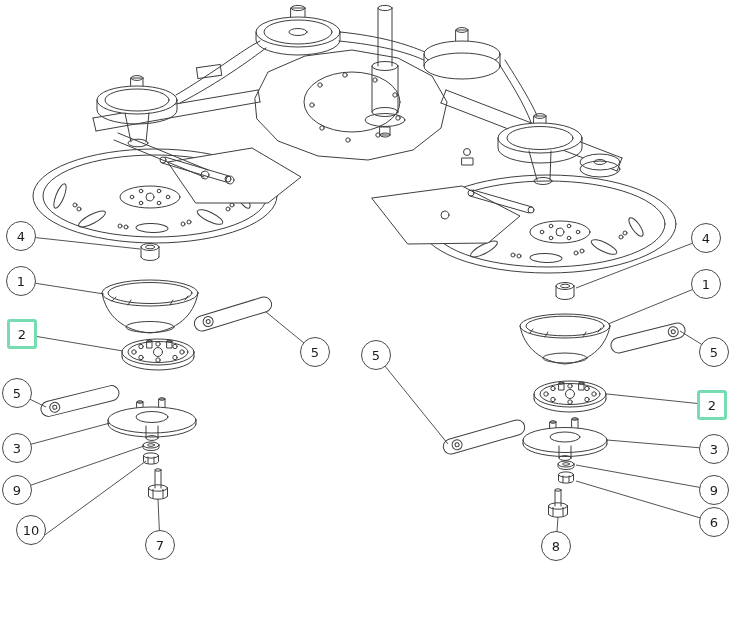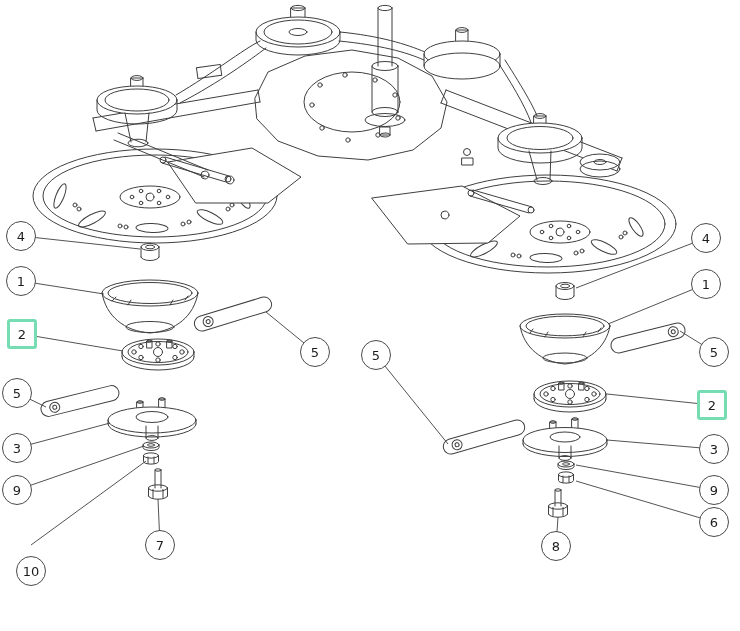--- a/index.html
+++ b/index.html
@@ -407,21 +407,21 @@
       <line x1="556" y1="546" x2="558" y2="517"></line>
     </svg>
 
   <div id="callout-layer">
       <div class="callout" style="left: 6px; top: 221px;">4</div>
       <div class="callout" style="left: 6px; top: 266px;">1</div>
       <div class="callout highlight" style="left: 7px; top: 319px;">2</div>
       <div class="callout" style="left: 2px; top: 378px;">5</div>
       <div class="callout" style="left: 2px; top: 433px;">3</div>
       <div class="callout" style="left: 2px; top: 475px;">9</div>
-      <div class="callout" style="left: 16px; top: 556px;">10</div>
+      <div class="callout" style="left: 16px; top: 515px;">10</div>
       <div class="callout" style="left: 145px; top: 530px;">7</div>
       <div class="callout" style="left: 300px; top: 337px;">5</div>
       <div class="callout" style="left: 361px; top: 340px;">5</div>
       <div class="callout" style="left: 691px; top: 223px;">4</div>
       <div class="callout" style="left: 691px; top: 269px;">1</div>
       <div class="callout" style="left: 699px; top: 337px;">5</div>
       <div class="callout highlight" style="left: 697px; top: 390px;">2</div>
       <div class="callout" style="left: 699px; top: 434px;">3</div>
       <div class="callout" style="left: 699px; top: 475px;">9</div>
       <div class="callout" style="left: 699px; top: 507px;">6</div>

